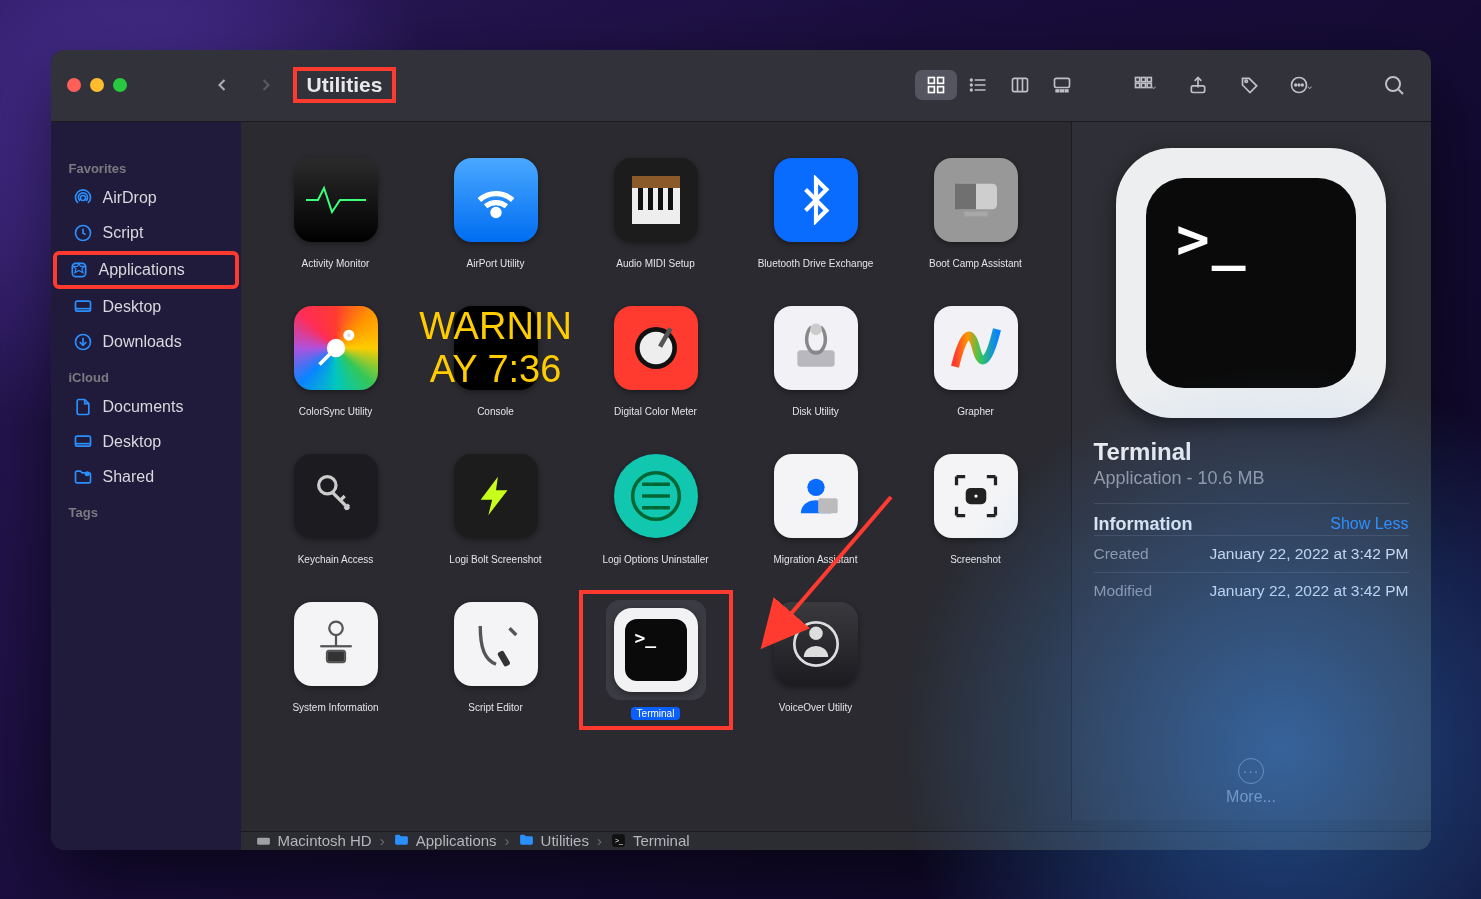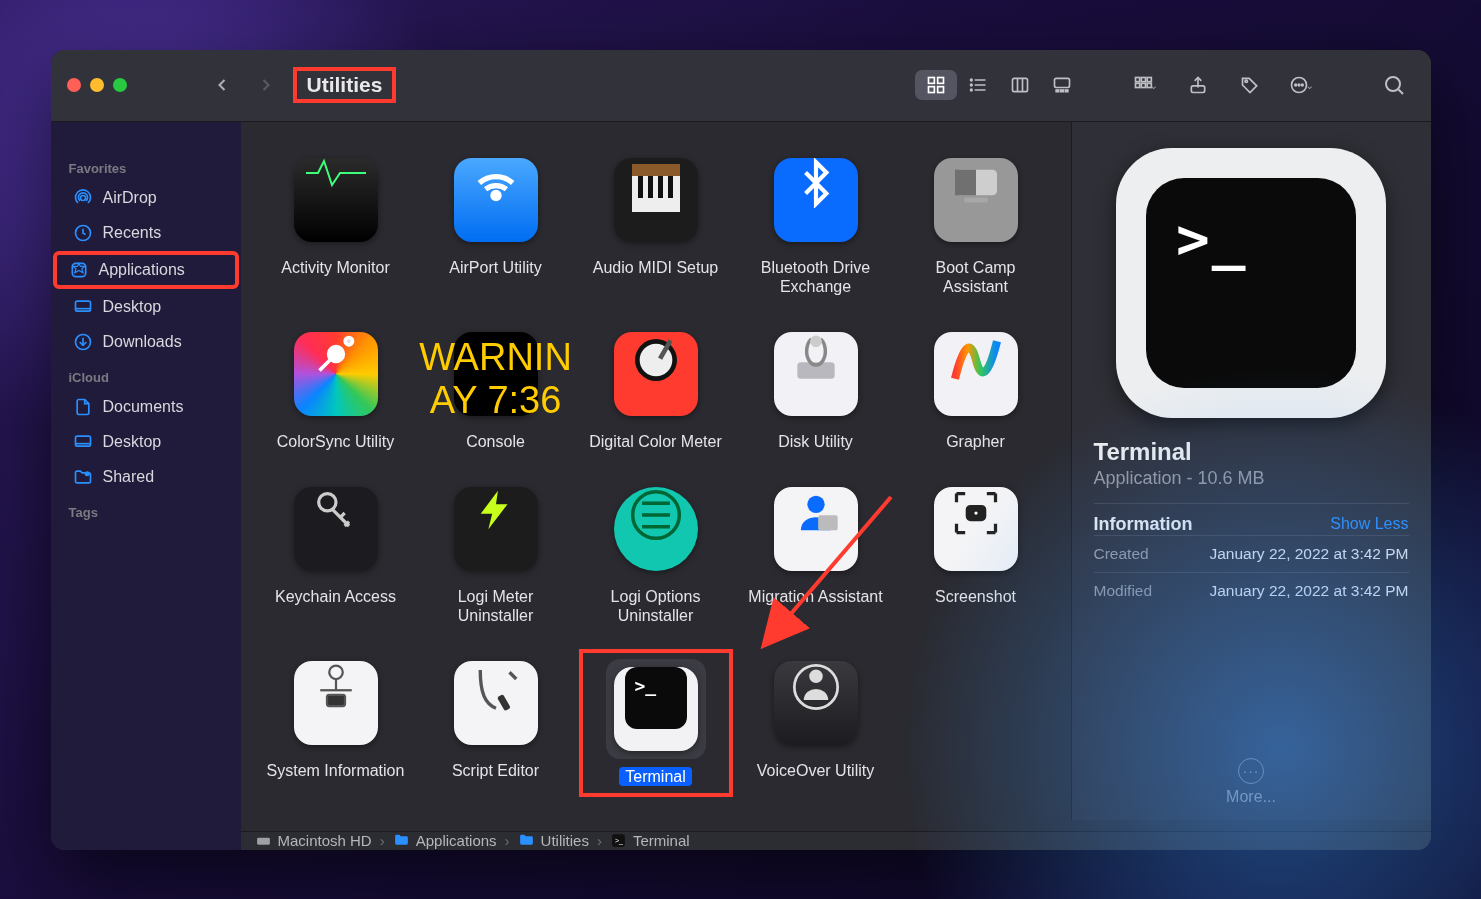--- a/index.html
+++ b/index.html
@@ -129,27 +129,27 @@
     overflow:auto;
     position:relative;
   }
   .app {
     display:flex; flex-direction:column; align-items:center; gap:8px;
     text-align:center;
     padding:4px;
   }
   .app .tile {
     width:84px; height:84px; border-radius:18px;
-    display:flex; align-items:flex-start; justify-content:center;
+    display:flex; align-items:center; justify-content:center;
     font-size:38px;
     box-shadow: 0 2px 6px rgba(0,0,0,0.4);
     position:relative;
   }
   .app .label {
-    font-size:16px; color:#e4e4e8; line-height:1.2;
+    font-size:10px; color:#e4e4e8; line-height:1.2;
     max-width:150px;
   }
   .app.selected .tile-wrap {
     background:#3b3b43; border-radius:14px; padding:8px;
   }
   .app.selected .label span {
     background: var(--selection-blue); color:#fff;
     padding:1px 6px; border-radius:4px;
   }
   .app.hl { border:4px solid var(--highlight-red); padding:6px; }
@@ -371,21 +371,21 @@
           <path d="M6 18a9 9 0 1 1 12 0"></path>
           <path d="M8.5 15.5a5.5 5.5 0 1 1 7 0"></path>
         </svg>
       <span>AirDrop</span>
     </div>
     <div class="sb-item">
       <svg class="ico" viewBox="0 0 24 24" fill="none" stroke="currentColor" stroke-width="2">
           <circle cx="12" cy="12" r="9"></circle>
           <polyline points="12 7 12 12 15 14"></polyline>
         </svg>
-      <span>Recents</span>
+      <span>Script</span>
     </div>
     <div class="sb-item hl">
       <svg class="ico" viewBox="0 0 24 24" fill="none" stroke="currentColor" stroke-width="2">
           <path d="M12 2l2.5 5H22l-5 4 2 7-7-4-7 4 2-7-5-4h7.5z" transform="scale(0.7) translate(5 4)"></path>
           <rect x="4" y="4" width="16" height="16" rx="4"></rect>
         </svg>
       <span>Applications</span>
     </div>
     <div class="sb-item">
       <svg class="ico" viewBox="0 0 24 24" fill="none" stroke="currentColor" stroke-width="2">
@@ -581,21 +581,21 @@
       </div>
 
       <div class="app">
         <div class="tile-wrap">
             <div class="tile t-logibolt">
           <svg viewBox="0 0 24 24" width="46" height="46" fill="#c8ff1a">
                 <path d="M13 2L4 14h6l-2 8 10-13h-6z"></path>
               </svg>
         </div>
           </div>
-        <div class="label"><span>Logi Meter Uninstaller</span></div>
+        <div class="label"><span>Logi Bolt Screenshot</span></div>
       </div>
 
       <div class="app">
         <div class="tile-wrap">
             <div class="tile t-logiopt" style="border-radius:50%">
           <svg viewBox="0 0 48 48" width="56" height="56" stroke="#063" stroke-width="3" fill="none">
                 <circle cx="24" cy="24" r="20"></circle>
                 <path d="M12 14h24M12 24h24M12 34h24"></path>
               </svg>
         </div>

